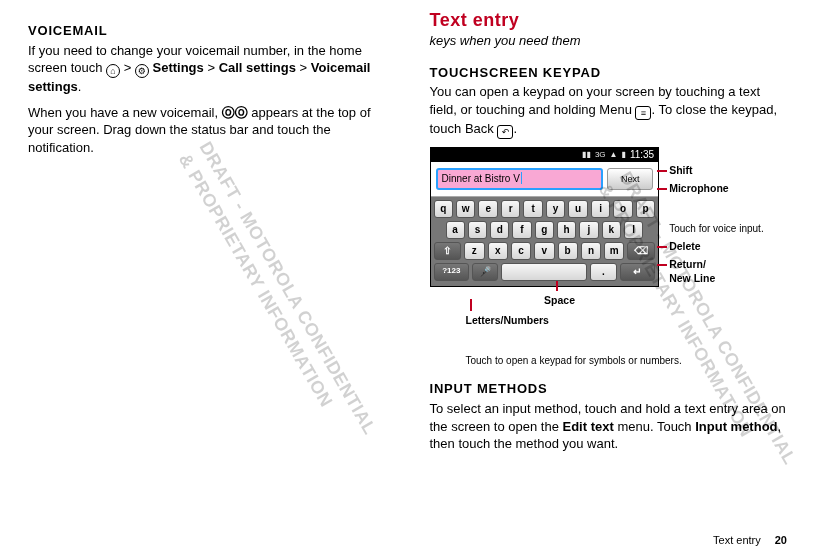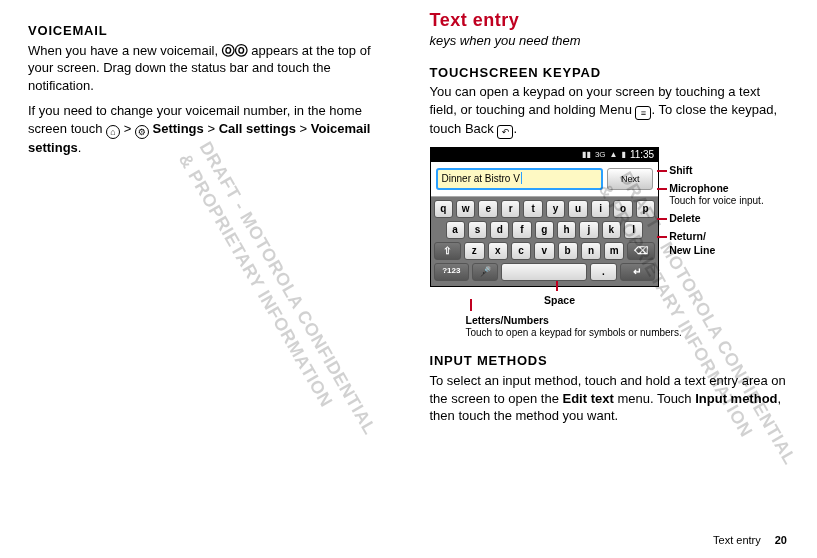--- a/index.html
+++ b/index.html
@@ -100,21 +100,21 @@
   }
   .sb-icon { font-size: 8px; opacity: .9; }
   .input-row {
     display: flex; gap: 4px; padding: 6px 5px;
     border-bottom: 1px solid #aaa;
   }
   .text-field {
     flex: 1;
     border: 2px solid #2aa0ff;
     border-radius: 3px;
-    background: #fef9c3;
+    background: #f9a8d4;
     padding: 2px 4px;
     font-size: 10px;
     display: flex;
     align-items: flex-start;
   }
   .caret { width: 1px; height: 12px; background: #2aa0ff; display: inline-block; margin-left: 1px; }
   .next-btn {
     width: 46px;
     border: 1px solid #999;
     border-radius: 3px;
@@ -150,21 +150,21 @@
   .callouts-right {
     display: flex;
     flex-direction: column;
     gap: 4px;
     font-size: 10.5px;
     width: 120px;
     margin-top: 16px;
   }
   .co-line { position: relative; }
   .co-title { font-weight: bold; }
-  .co-sub { font-weight: normal; font-size: 10px; line-height: 1.15; }
+  .co-sub { font-weight: normal; font-size: 10px; line-height: 1.15; margin-top: 28px; }
   .callouts-right .co-line::before {
     content: "";
     position: absolute;
     left: -12px;
     top: 7px;
     width: 10px;
     height: 2px;
     background: #c00020;
   }
 
@@ -219,25 +219,25 @@
   <div>DRAFT - MOTOROLA CONFIDENTIAL</div>
   <div>&amp; PROPRIETARY INFORMATION</div>
 </div>
 
 <div class="columns">
 
   <div class="col">
 
     <div class="section-head">Voicemail</div>
     <p>
-      <span>When you have a new voicemail, </span><span class="vm-glyph">ⓞⓞ</span><span> appears at the top of your screen. Drag down the status bar and touch the notification.</span>
+      <span>If you need to change your voicemail number, in the home screen touch </span><span class="icon-round">⌂</span><span> &gt; </span><span class="icon-round">⚙</span>
+      <span class="bold">Settings</span><span> &gt; </span><span class="bold">Call settings</span><span> &gt; </span><span class="bold">Voicemail settings</span><span>.</span>
     </p>
     <p>
-      <span>If you need to change your voicemail number, in the home screen touch </span><span class="icon-round">⌂</span><span> &gt; </span><span class="icon-round">⚙</span>
-      <span class="bold">Settings</span><span> &gt; </span><span class="bold">Call settings</span><span> &gt; </span><span class="bold">Voicemail settings</span><span>.</span>
+      <span>When you have a new voicemail, </span><span class="vm-glyph">ⓞⓞ</span><span> appears at the top of your screen. Drag down the status bar and touch the notification.</span>
     </p>
   </div>
 
   <div class="col">
     <div class="main-head">Text entry</div>
     <div class="subtitle">keys when you need them</div>
 
     <div class="section-head">Touchscreen keypad</div>
     <p>
       <span>You can open a keypad on your screen by touching a text field, or touching and holding Menu </span><span class="icon-box">

